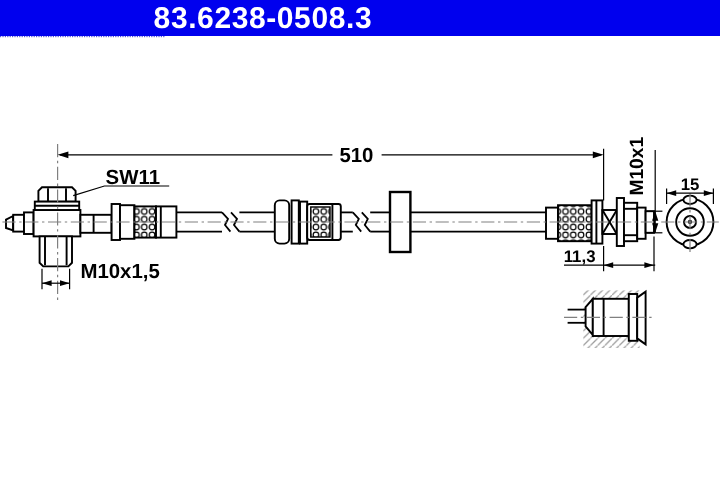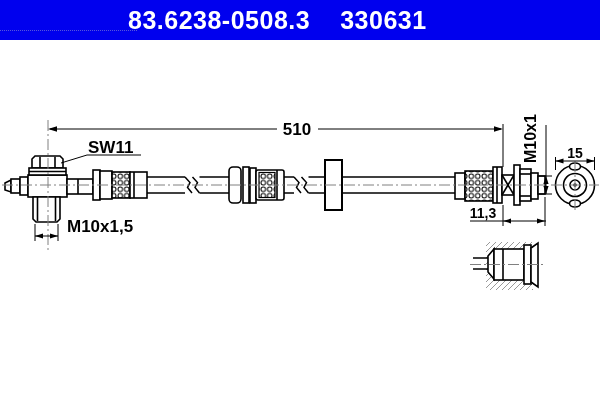--- a/index.html
+++ b/index.html
@@ -1,18 +1,18 @@
 <!DOCTYPE html>
 <html><head>
 <meta charset="utf-8">
 <style>
   html,body { margin:0; padding:0; background:#ffffff; }
   body { width:600px; height:400px; position:relative; font-family:"Liberation Sans",sans-serif; overflow:hidden; }
   .header {
-    position:absolute; top:0; left:0; width:600px; height:40px;
+    position:absolute; top:0; left:0; width:600px; height:30px;
     background:#0000EE; color:#FFFFFF;
     display:flex; align-items:center; gap:30px;
     padding-left:128px; box-sizing:border-box;
     font-weight:bold; font-size:25px; line-height:30px; letter-spacing:0.5px;
   }
   .header-underline {
     position:absolute; top:30px; left:0; width:137px; height:0;
     border-top:1px dotted #5555dd;
   }
   .drawing { position:absolute; top:30px; left:0; }
@@ -23,21 +23,20 @@
   .arr { fill:#000; stroke:none; }
   .cl { stroke:#808080; stroke-width:1; fill:none; stroke-dasharray:11 3 2 3; }
   text { font-family:"Liberation Sans",sans-serif; font-weight:bold; fill:#000; }
   .t17 { font-size:17px; } .t16 { font-size:16px; } .t14 { font-size:14px; }
 </style>
 </head>
 <body>
 
 <div class="header">
   <span>83.6238-0508.3</span>
-  <span>330631</span>
 </div>
 <div class="header-underline"></div>
 
 <svg class="drawing" width="600" height="370" viewBox="0 0 600 370" xmlns="http://www.w3.org/2000/svg">
   <defs>
     <pattern id="knurl" width="6.5" height="6.5" patternUnits="userSpaceOnUse">
       <circle cx="3.25" cy="3.25" r="2.3" fill="#fff" stroke="#000" stroke-width="1"></circle>
     </pattern>
     <pattern id="hatch" width="6" height="6" patternUnits="userSpaceOnUse">
       <path d="M0,6 L6,0" stroke="#999999" stroke-width="1"></path>

